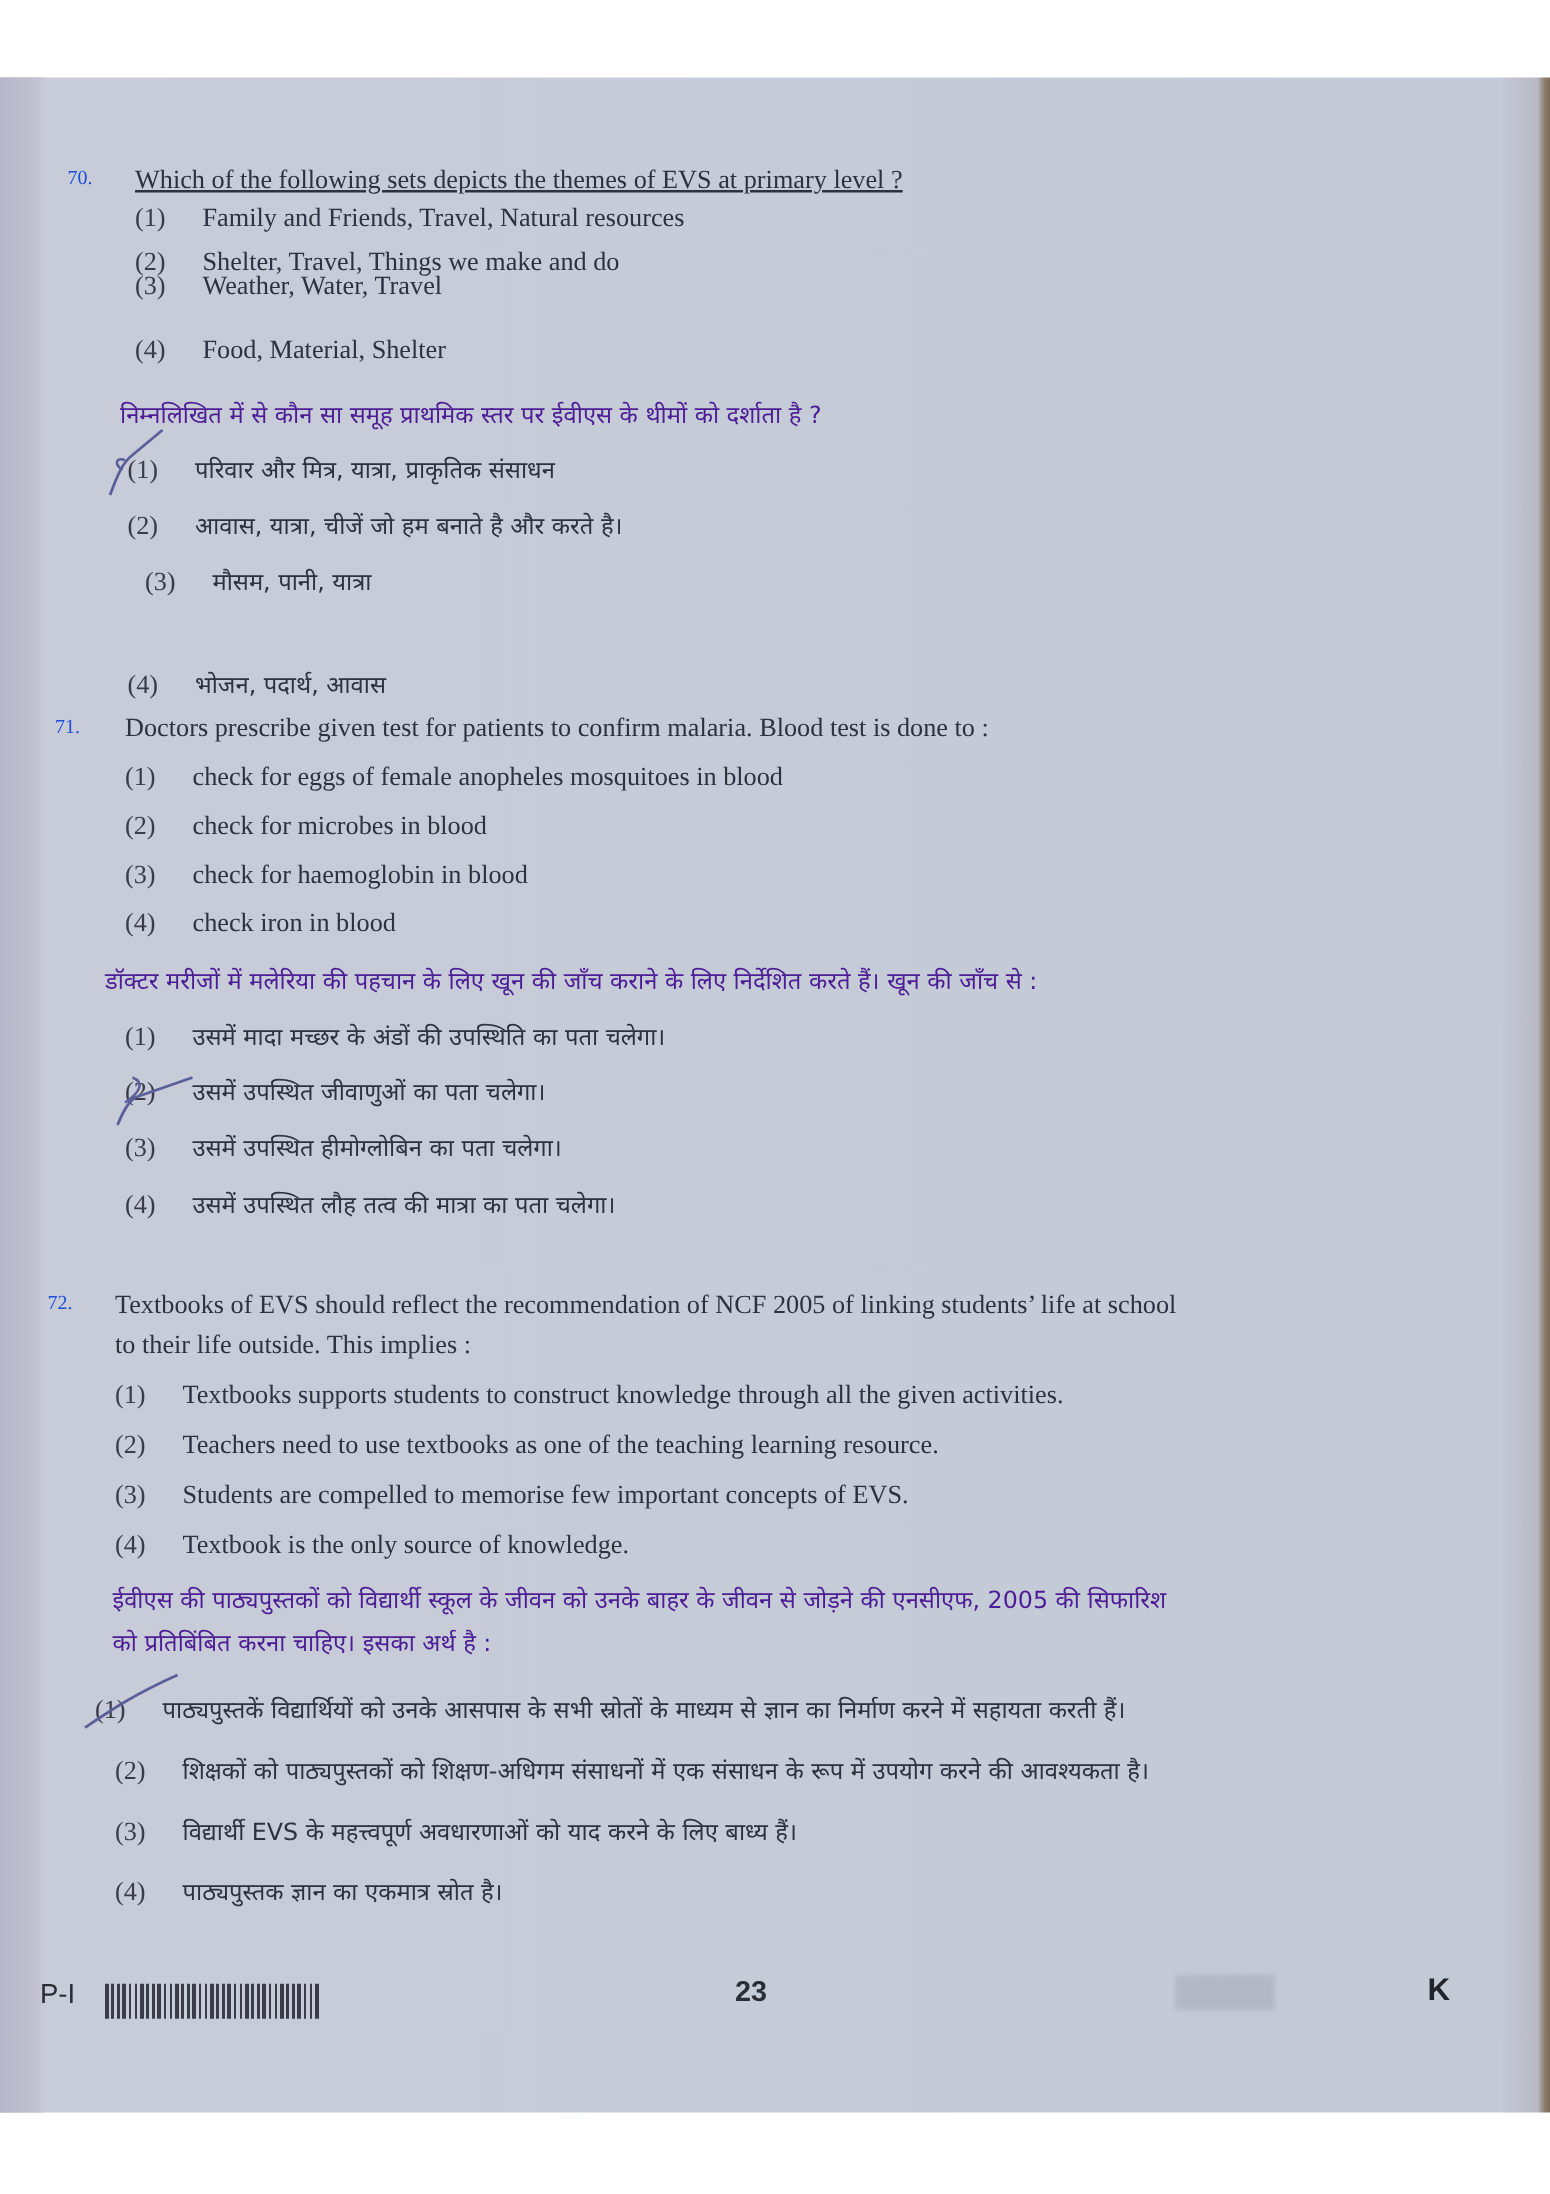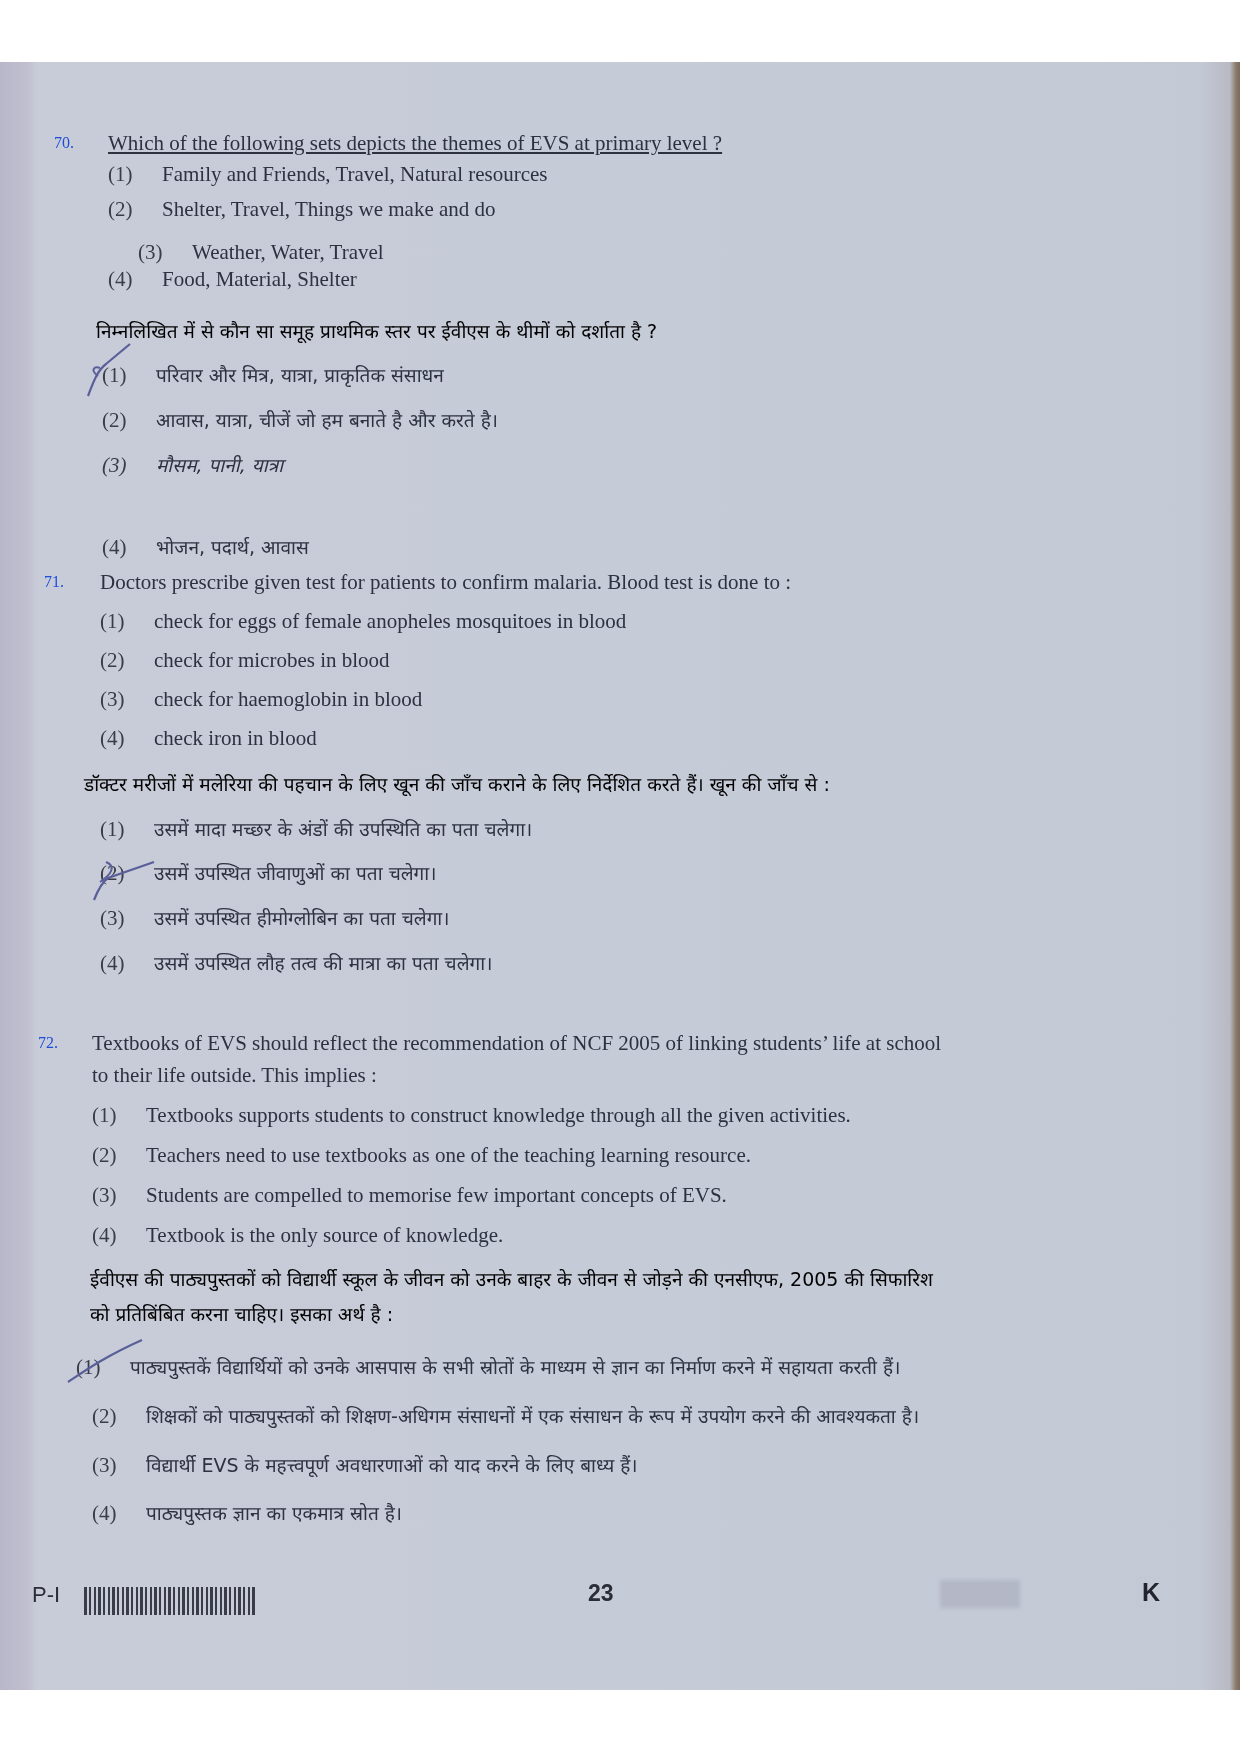--- a/index.html
+++ b/index.html
@@ -16,21 +16,21 @@
     .fold {
       position: absolute; left: 0; top: 0; width: 36px; height: 100%;
       background: linear-gradient(90deg, #b8b7c9, #c1c0d1 80%, #c9ccd8);
     }
     .q { position: absolute; }
     .qnum { position: absolute; font-size: 16px; color: #1d4ed8; }
     .qtext { font-size: 21px; line-height: 30px; color: #2d3140; }
     .opt { position: absolute; font-size: 21px; white-space: nowrap; color: #2d3140; }
     .opt .n { display: inline-block; width: 54px; color: #3a3d48; }
     .hi { font-family: "DejaVu Sans", sans-serif; font-size: 19px; }
-    .hiq { position: absolute; font-family: "DejaVu Sans", sans-serif; font-size: 19px; white-space: nowrap; color: #000000; }
+    .hiq { position: absolute; font-family: "DejaVu Sans", sans-serif; font-size: 19px; white-space: nowrap; color: #4c1d95; }
     .mark { position: absolute; pointer-events: none; }
     .footer-left { position: absolute; left: 32px; top: 1582px; font-family: "Liberation Sans", sans-serif; font-weight: normal; font-size: 22px; color: #2a2d36; }
     .barcode { position: absolute; left: 84px; top: 1587px; height: 28px; width: 172px;
       background: repeating-linear-gradient(90deg, #3a3d48 0 3px, transparent 3px 5px, #3a3d48 5px 7px, transparent 7px 10px, #3a3d48 10px 12px, transparent 12px 14px);
     }
     .page-num { position: absolute; left: 588px; top: 1580px; font-family: "Liberation Sans", sans-serif; font-weight: bold; font-size: 23px; color: #2a2d36; }
     .set-code { position: absolute; left: 1142px; top: 1578px; font-family: "Liberation Sans", sans-serif; font-weight: bold; font-size: 25px; color: #22252e; }
     .ghost { position: absolute; left: 940px; top: 1580px; width: 80px; height: 28px; background: rgba(150,152,165,0.35); filter: blur(2px); }
   </style>
 </head>
@@ -38,27 +38,27 @@
 
 <div class="sheet">
   <div class="fold"></div>
 </div>
 
 <div>
   <span class="qnum" style="left:54px;top:134px;">70.</span>
   <div class="q qtext" style="left:108px;top:128px;white-space:nowrap;text-decoration:underline;">Which of the following sets depicts the themes of EVS at primary level ?</div>
   <div class="opt" style="left:108px;top:162px;"><span class="n">(1)</span><span>Family and Friends, Travel, Natural resources</span></div>
   <div class="opt" style="left:108px;top:197px;"><span class="n">(2)</span><span>Shelter, Travel, Things we make and do</span></div>
-  <div class="opt" style="left:108px;top:240px;margin-left:30px;"><span class="n">(3)</span><span>Weather, Water, Travel</span></div>
+  <div class="opt" style="left:108px;top:216px;"><span class="n">(3)</span><span>Weather, Water, Travel</span></div>
   <div class="opt" style="left:108px;top:267px;"><span class="n">(4)</span><span>Food, Material, Shelter</span></div>
 
   <div class="hiq" style="left:96px;top:318px;">निम्नलिखित में से कौन सा समूह प्राथमिक स्तर पर ईवीएस के थीमों को दर्शाता है ?</div>
   <div class="opt" style="left:102px;top:362px;"><span class="n">(1)</span><span class="hi">परिवार और मित्र, यात्रा, प्राकृतिक संसाधन</span></div>
   <div class="opt" style="left:102px;top:407px;"><span class="n">(2)</span><span class="hi">आवास, यात्रा, चीजें जो हम बनाते है और करते है।</span></div>
-  <div class="opt" style="left:102px;top:452px;font-style:italic;"><span class="n">(3)</span><span class="hi">मौसम, पानी, यात्रा</span></div>
+  <div class="opt" style="left:116px;top:452px;"><span class="n">(3)</span><span class="hi">मौसम, पानी, यात्रा</span></div>
   <div class="opt" style="left:102px;top:502px;margin-top:32px;"><span class="n">(4)</span><span class="hi">भोजन, पदार्थ, आवास</span></div>
   <svg class="mark" style="left:84px;top:340px;" width="60" height="60">
     <path d="M4 56 C 10 40, 14 30, 22 24 L 46 4" stroke="#5a5f9a" stroke-width="2.2" fill="none"></path>
     <path d="M14 36 C 6 30, 10 26, 16 28" stroke="#5a5f9a" stroke-width="2" fill="none"></path>
   </svg>
 </div>
 
 <div>
   <span class="qnum" style="left:44px;top:573px;">71.</span>
   <div class="q qtext" style="left:100px;top:567px;white-space:nowrap;">Doctors prescribe given test for patients to confirm malaria.  Blood test is done to :</div>

